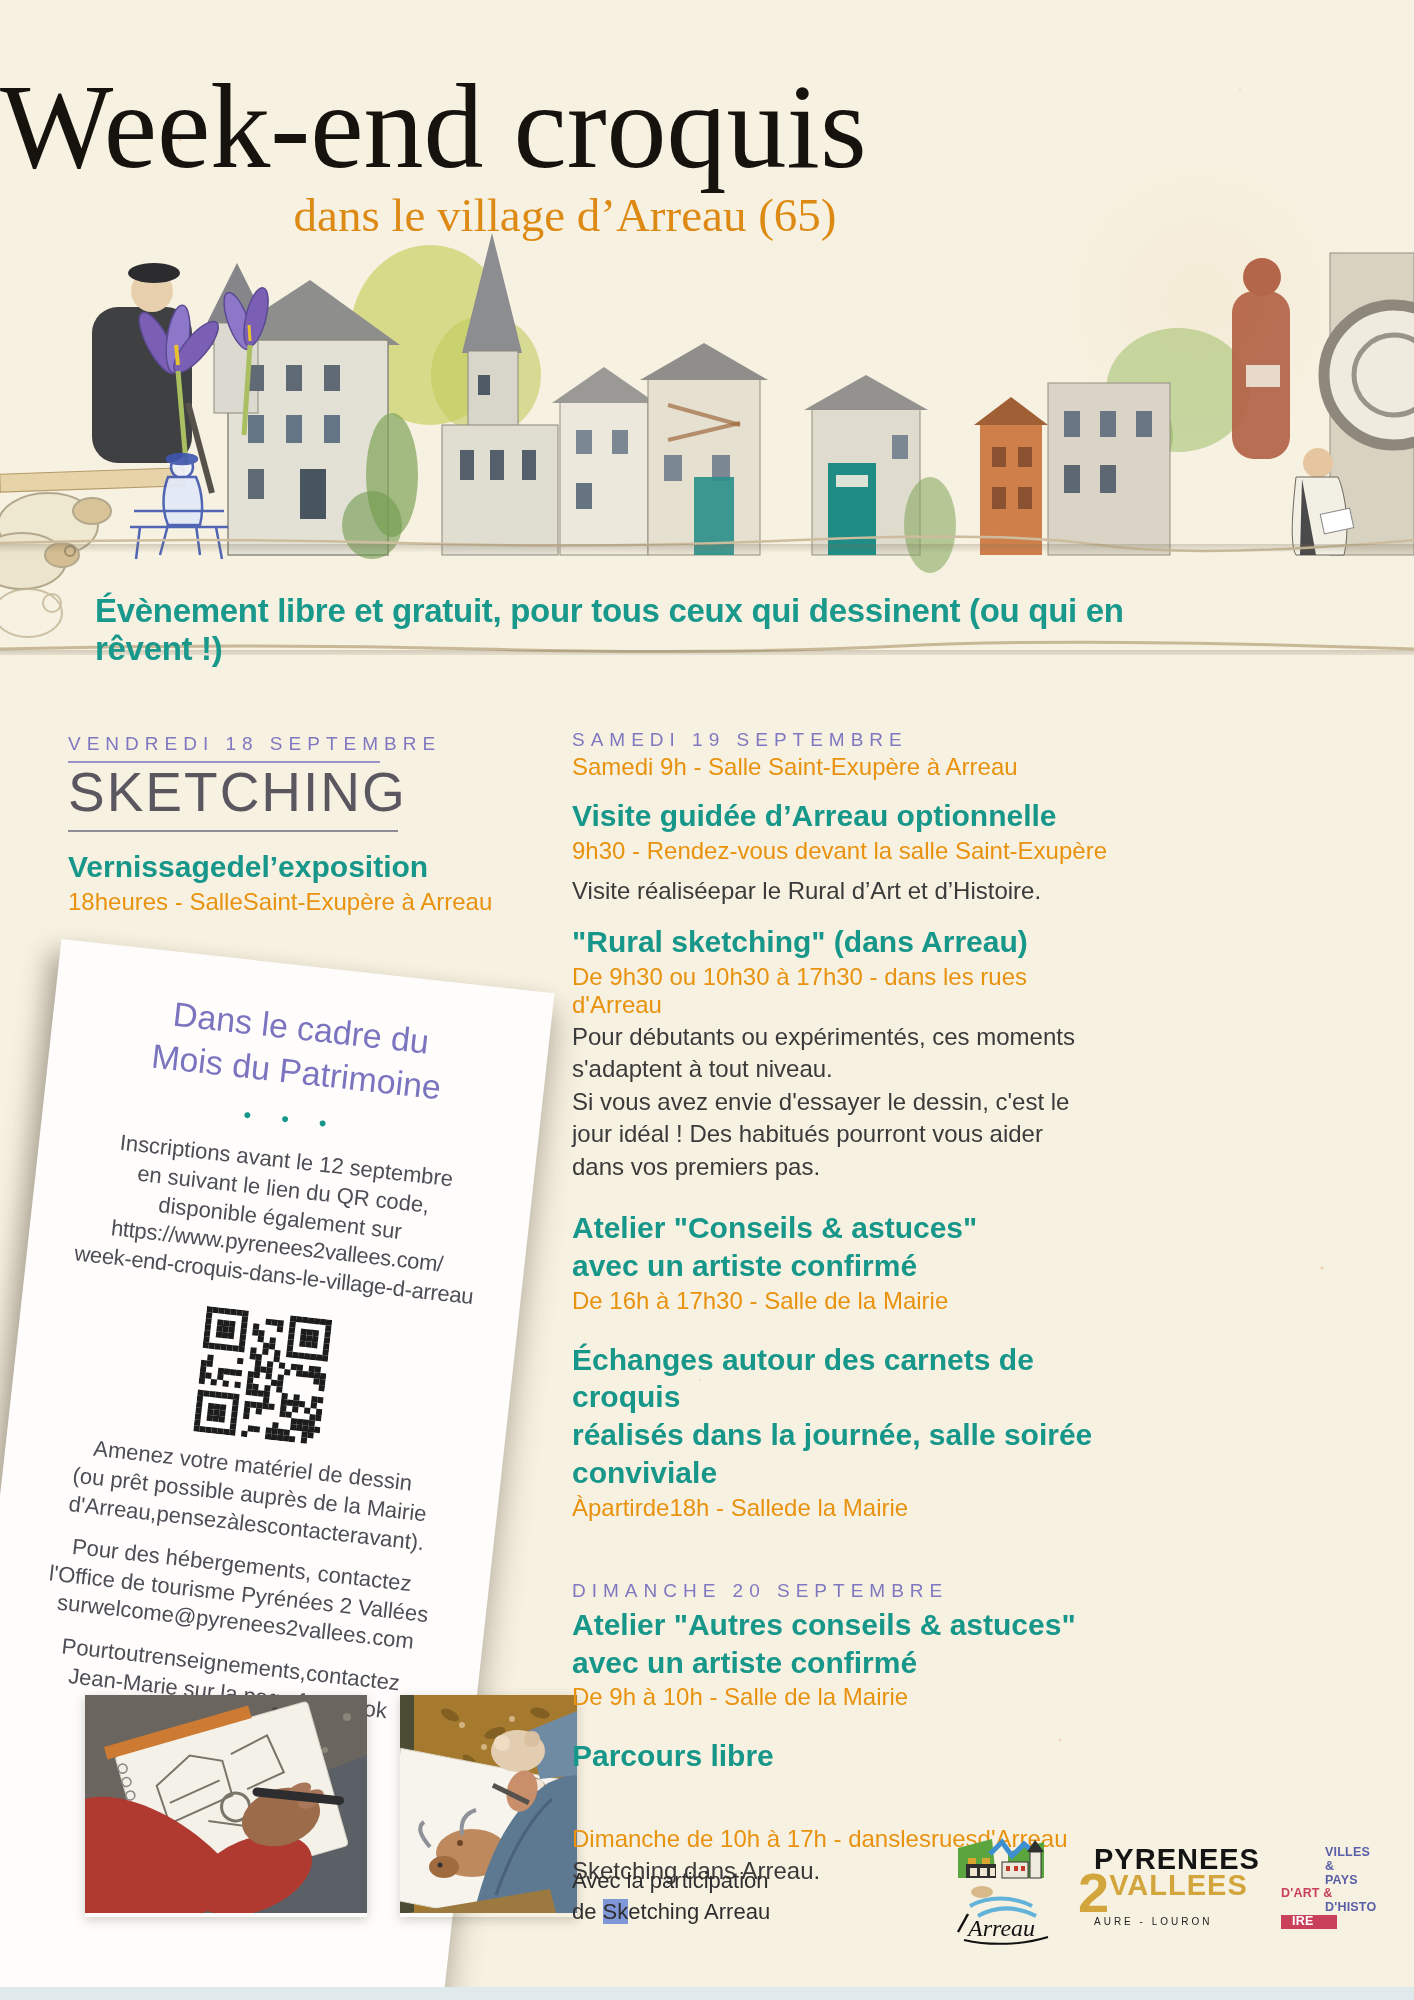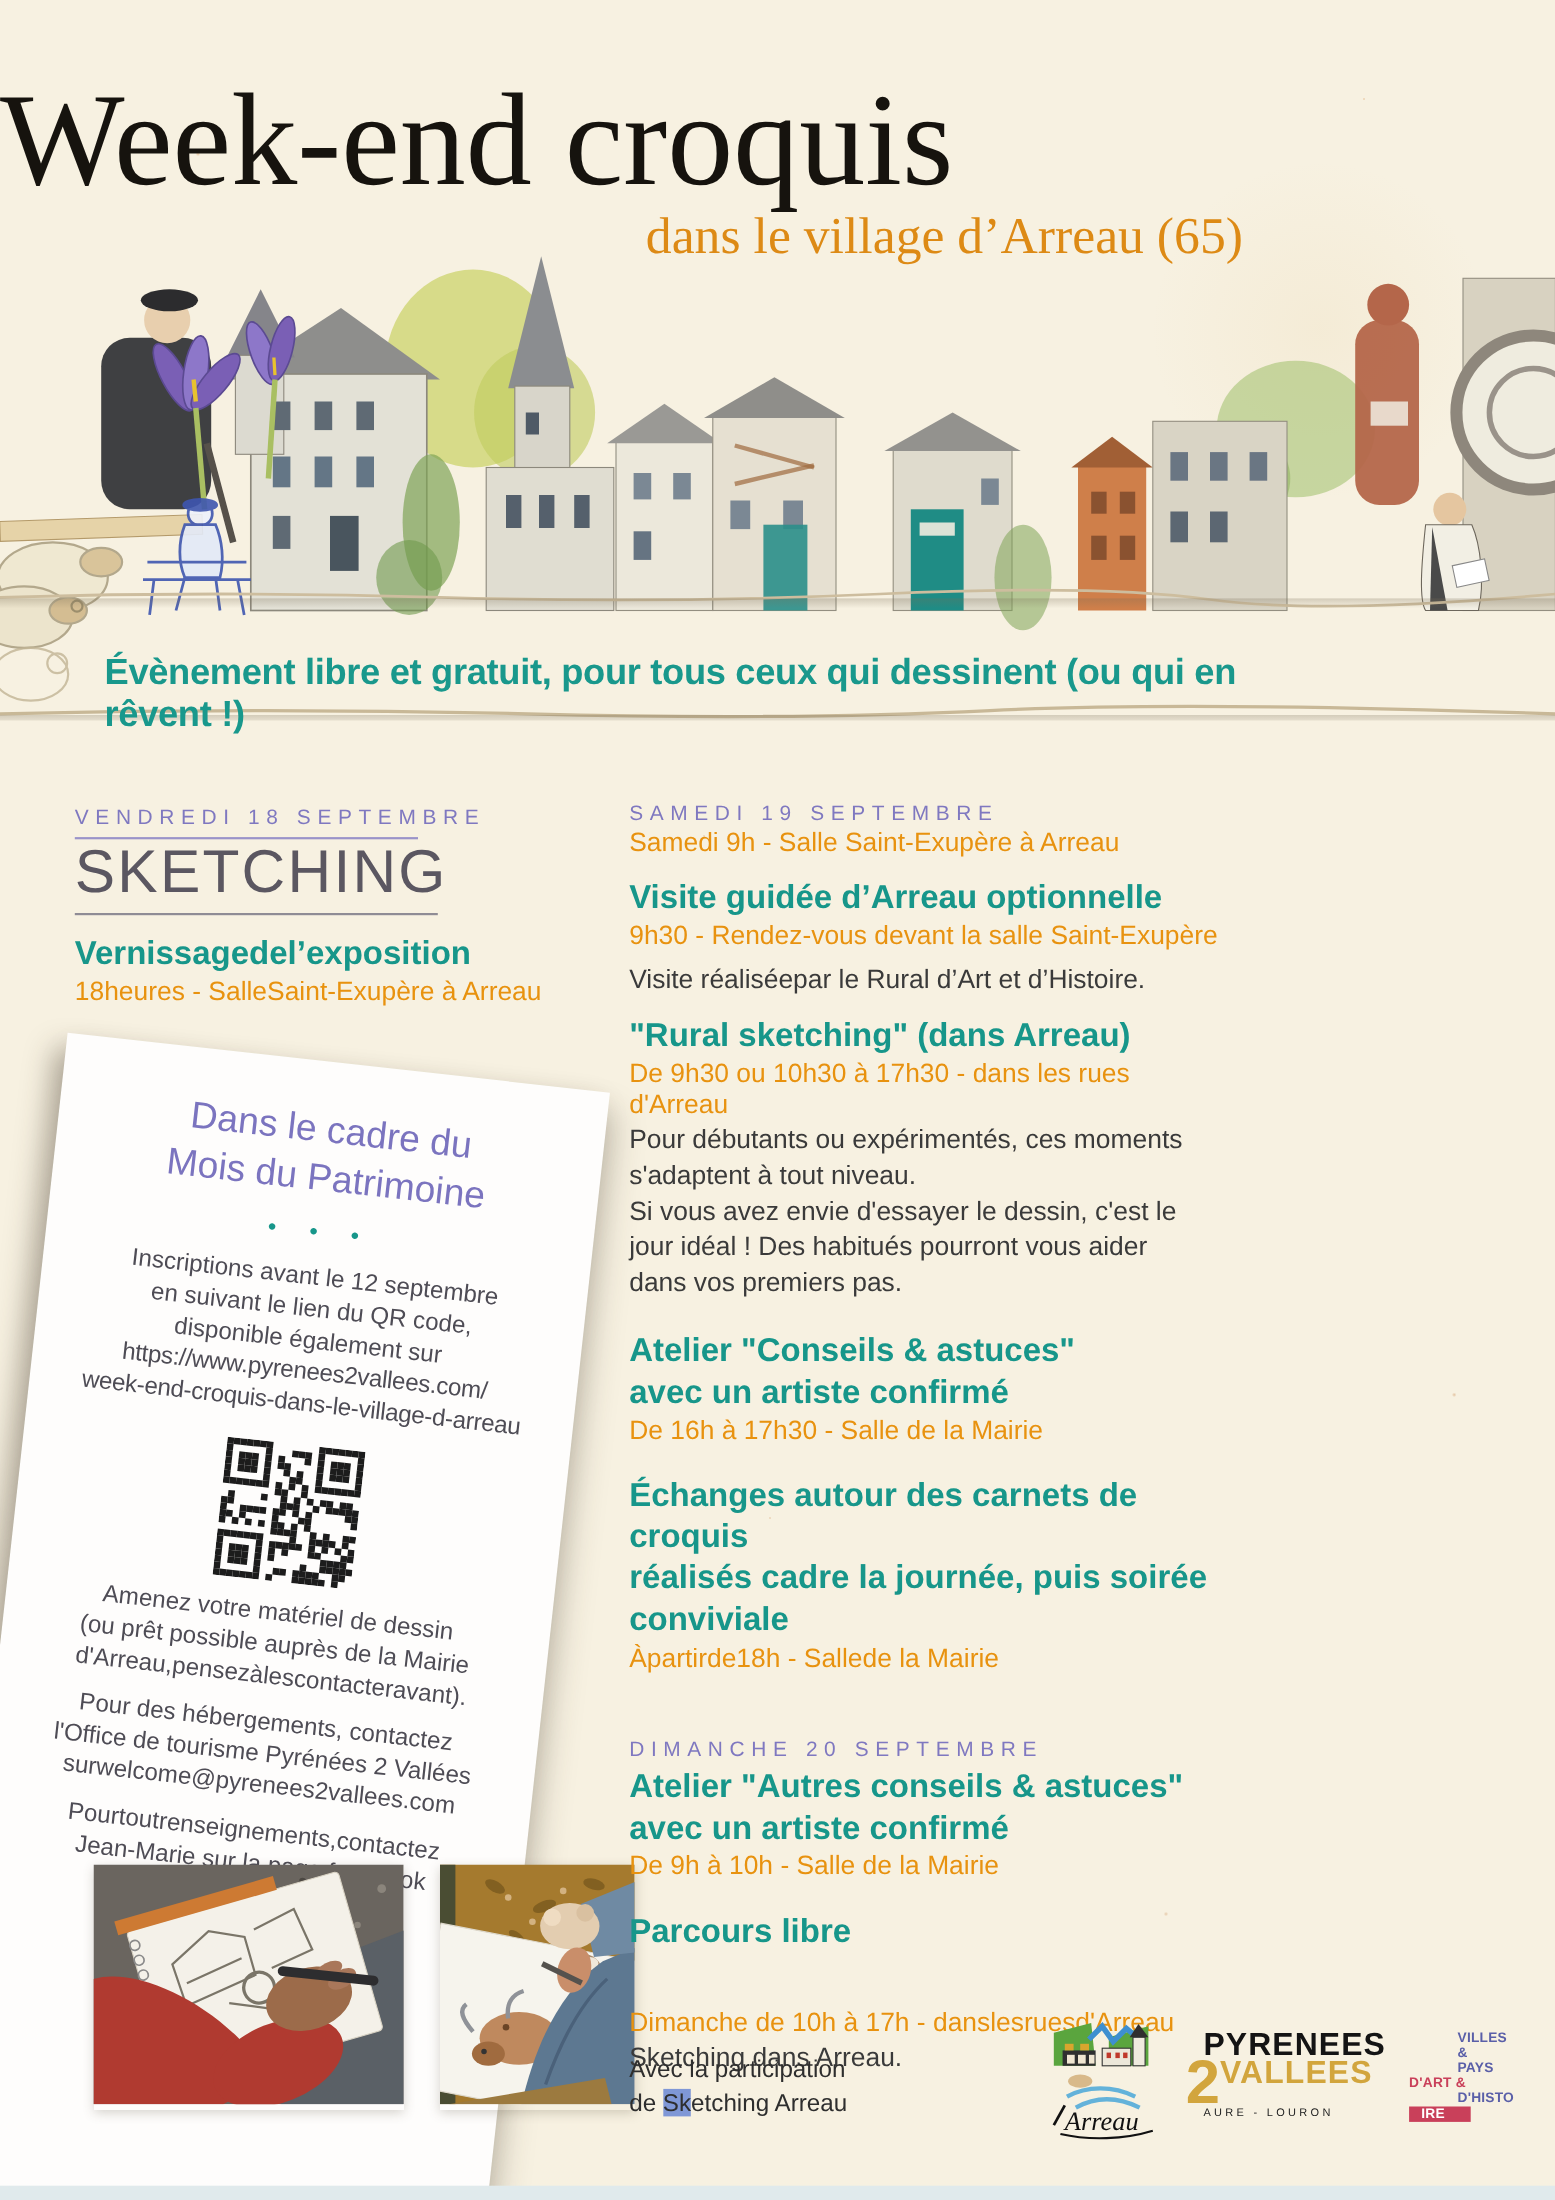--- a/index.html
+++ b/index.html
@@ -17,21 +17,21 @@
       radial-gradient(circle 2px at 640px 760px, rgba(190,110,40,.3), transparent 70%);
     font-family:"Liberation Sans", sans-serif;
   }
   .title{
     position:absolute; top:58px; left:0; width:1130px; margin:0;
     font-family:"Liberation Serif", serif; font-weight:400;
     font-size:120px; letter-spacing:0px; color:#16130e; text-align:left;
   }
   .subtitle{
     position:absolute; top:188px; left:0; width:1130px;
-    font-family:"Liberation Serif", serif; font-size:47px; color:#dd8a15; text-align:right;
+    font-family:"Liberation Serif", serif; font-size:47px; color:#dd8a15; text-align:center;
   }
   .illu{ position:absolute; top:225px; left:0; }
   .tagline{
     position:absolute; top:592px; left:95px; width:1100px;
     font-size:33px; font-weight:bold; letter-spacing:-.3px; color:#19988c;
   }
   
   .col-left{ position:absolute; left:68px; top:733px; width:470px; }
   .kicker{ font-size:19px; letter-spacing:6px; color:#7f78c0; font-weight:normal; margin:0; }
   .rule-purple{ width:312px; border-top:2px solid #9a93c9; margin-top:6px; }
@@ -551,21 +551,21 @@
     <p class="time">De 9h30 ou 10h30 à 17h30 - dans les rues d'Arreau</p>
     <p class="note" style="margin-top:2px">Pour débutants ou expérimentés, ces moments
 s'adaptent à tout niveau.
 Si vous avez envie d'essayer le dessin, c'est le
 jour idéal ! Des habitués pourront vous aider
 dans vos premiers pas.</p>
     <h3 class="h-teal mt-md">Atelier "Conseils &amp; astuces"
 avec un artiste confirmé</h3>
     <p class="time">De 16h à 17h30 - Salle de la Mairie</p>
     <h3 class="h-teal mt-md">Échanges autour des carnets de croquis
-réalisés cadre la journée, puis soirée
+réalisés dans la journée, salle soirée
 conviviale</h3>
     <p class="time">Àpartirde18h - Sallede la Mairie</p>
     <h2 class="kicker mt-lg">DIMANCHE 20 SEPTEMBRE</h2>
     <h3 class="h-teal first">Atelier "Autres conseils &amp; astuces"
 avec un artiste confirmé</h3>
     <p class="time">De 9h à 10h - Salle de la Mairie</p>
     <h3 class="h-teal mt-md">Parcours libre</h3>
     <p class="time mt-xl">Dimanche de 10h à 17h - danslesruesd'Arreau</p>
     <p class="note" style="margin-top:2px">Sketching dans Arreau.</p>
   </div>

